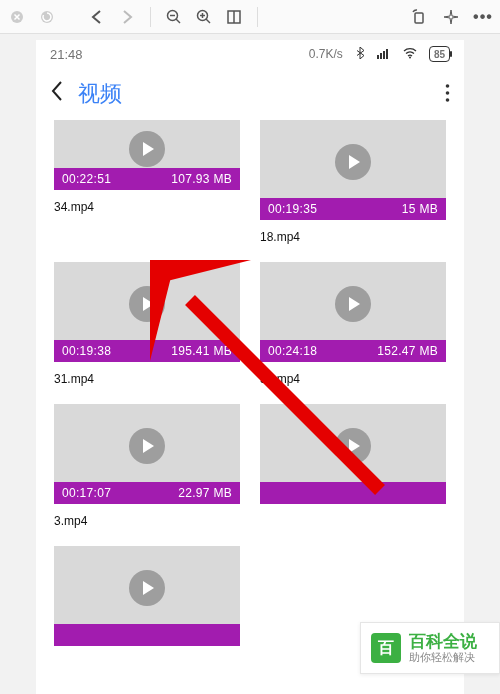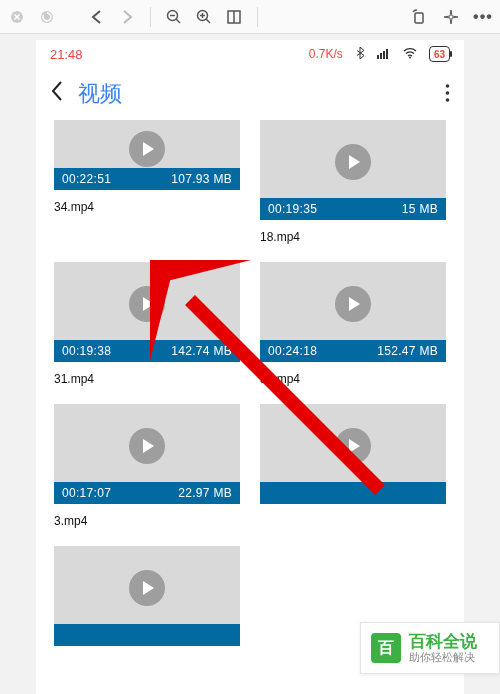--- a/index.html
+++ b/index.html
@@ -43,21 +43,21 @@
     display:flex;
     flex-direction:column;
   }
   .status-bar {
     height: 28px;
     display:flex;
     align-items:center;
     justify-content:space-between;
     padding: 0 14px;
     font-size: 13px;
-    color:#ef4444;
+    color:#737373;
   }
   .status-right { display:flex; align-items:center; gap:12px; font-size:12px; }
   .battery {
     display:inline-flex; align-items:center;
     border:1px solid #333; border-radius:4px;
     padding:0 4px; height:16px; font-size:10px; font-weight:600;
     position:relative;
   }
   .battery::after{
     content:""; position:absolute; right:-3px; top:4px;
@@ -106,21 +106,21 @@
     width:0;height:0;
     border-left:11px solid #fff;
     border-top:7px solid transparent;
     border-bottom:7px solid transparent;
     margin-left:3px;
   }
   .info-bar {
     position:absolute;
     left:0; right:0; bottom:0;
     height:22px;
-    background:#0369a1;
+    background:#a21caf;
     color:#fff;
     font-size:12px;
     display:flex;
     align-items:center;
     justify-content:space-between;
     padding:6px 8px;
     letter-spacing:0.3px;
   }
   .fname {
     margin-top:10px;
@@ -250,21 +250,21 @@
             <rect x="9" y="2" width="2" height="10" fill="#333"></rect>
           </svg>
       </span>
       <span>
         <svg width="14" height="12" viewBox="0 0 14 12">
             <path d="M1 4 a9 9 0 0 1 12 0 M3 6.5 a6 6 0 0 1 8 0 M5 9 a3 3 0 0 1 4 0" stroke="#333" stroke-width="1.3" fill="none"></path>
             <circle cx="7" cy="10.5" r="1" fill="#333"></circle>
           </svg>
       </span>
       <span class="battery">
-          <span>63</span>
+          <span>85</span>
         </span>
     </span>
   </div>
 
   <div class="app-header">
     <span class="back-chev">
       <svg width="14" height="22" viewBox="0 0 14 22">
           <path d="M11 2 L3 11 L11 20" stroke="#222" stroke-width="2" fill="none"></path>
         </svg>
     </span>
@@ -298,21 +298,21 @@
               <span>15 MB</span>
             </div>
           </div>
           <div class="fname">18.mp4</div>
         </div>
         <div class="video-item">
           <div class="thumb">
             <div class="play"></div>
             <div class="info-bar">
               <span>00:19:38</span>
-              <span>142.74 MB</span>
+              <span>195.41 MB</span>
             </div>
           </div>
           <div class="fname">31.mp4</div>
         </div>
         <div class="video-item">
           <div class="thumb">
             <div class="play"></div>
             <div class="info-bar">
               <span>00:24:18</span>
               <span>152.47 MB</span>

